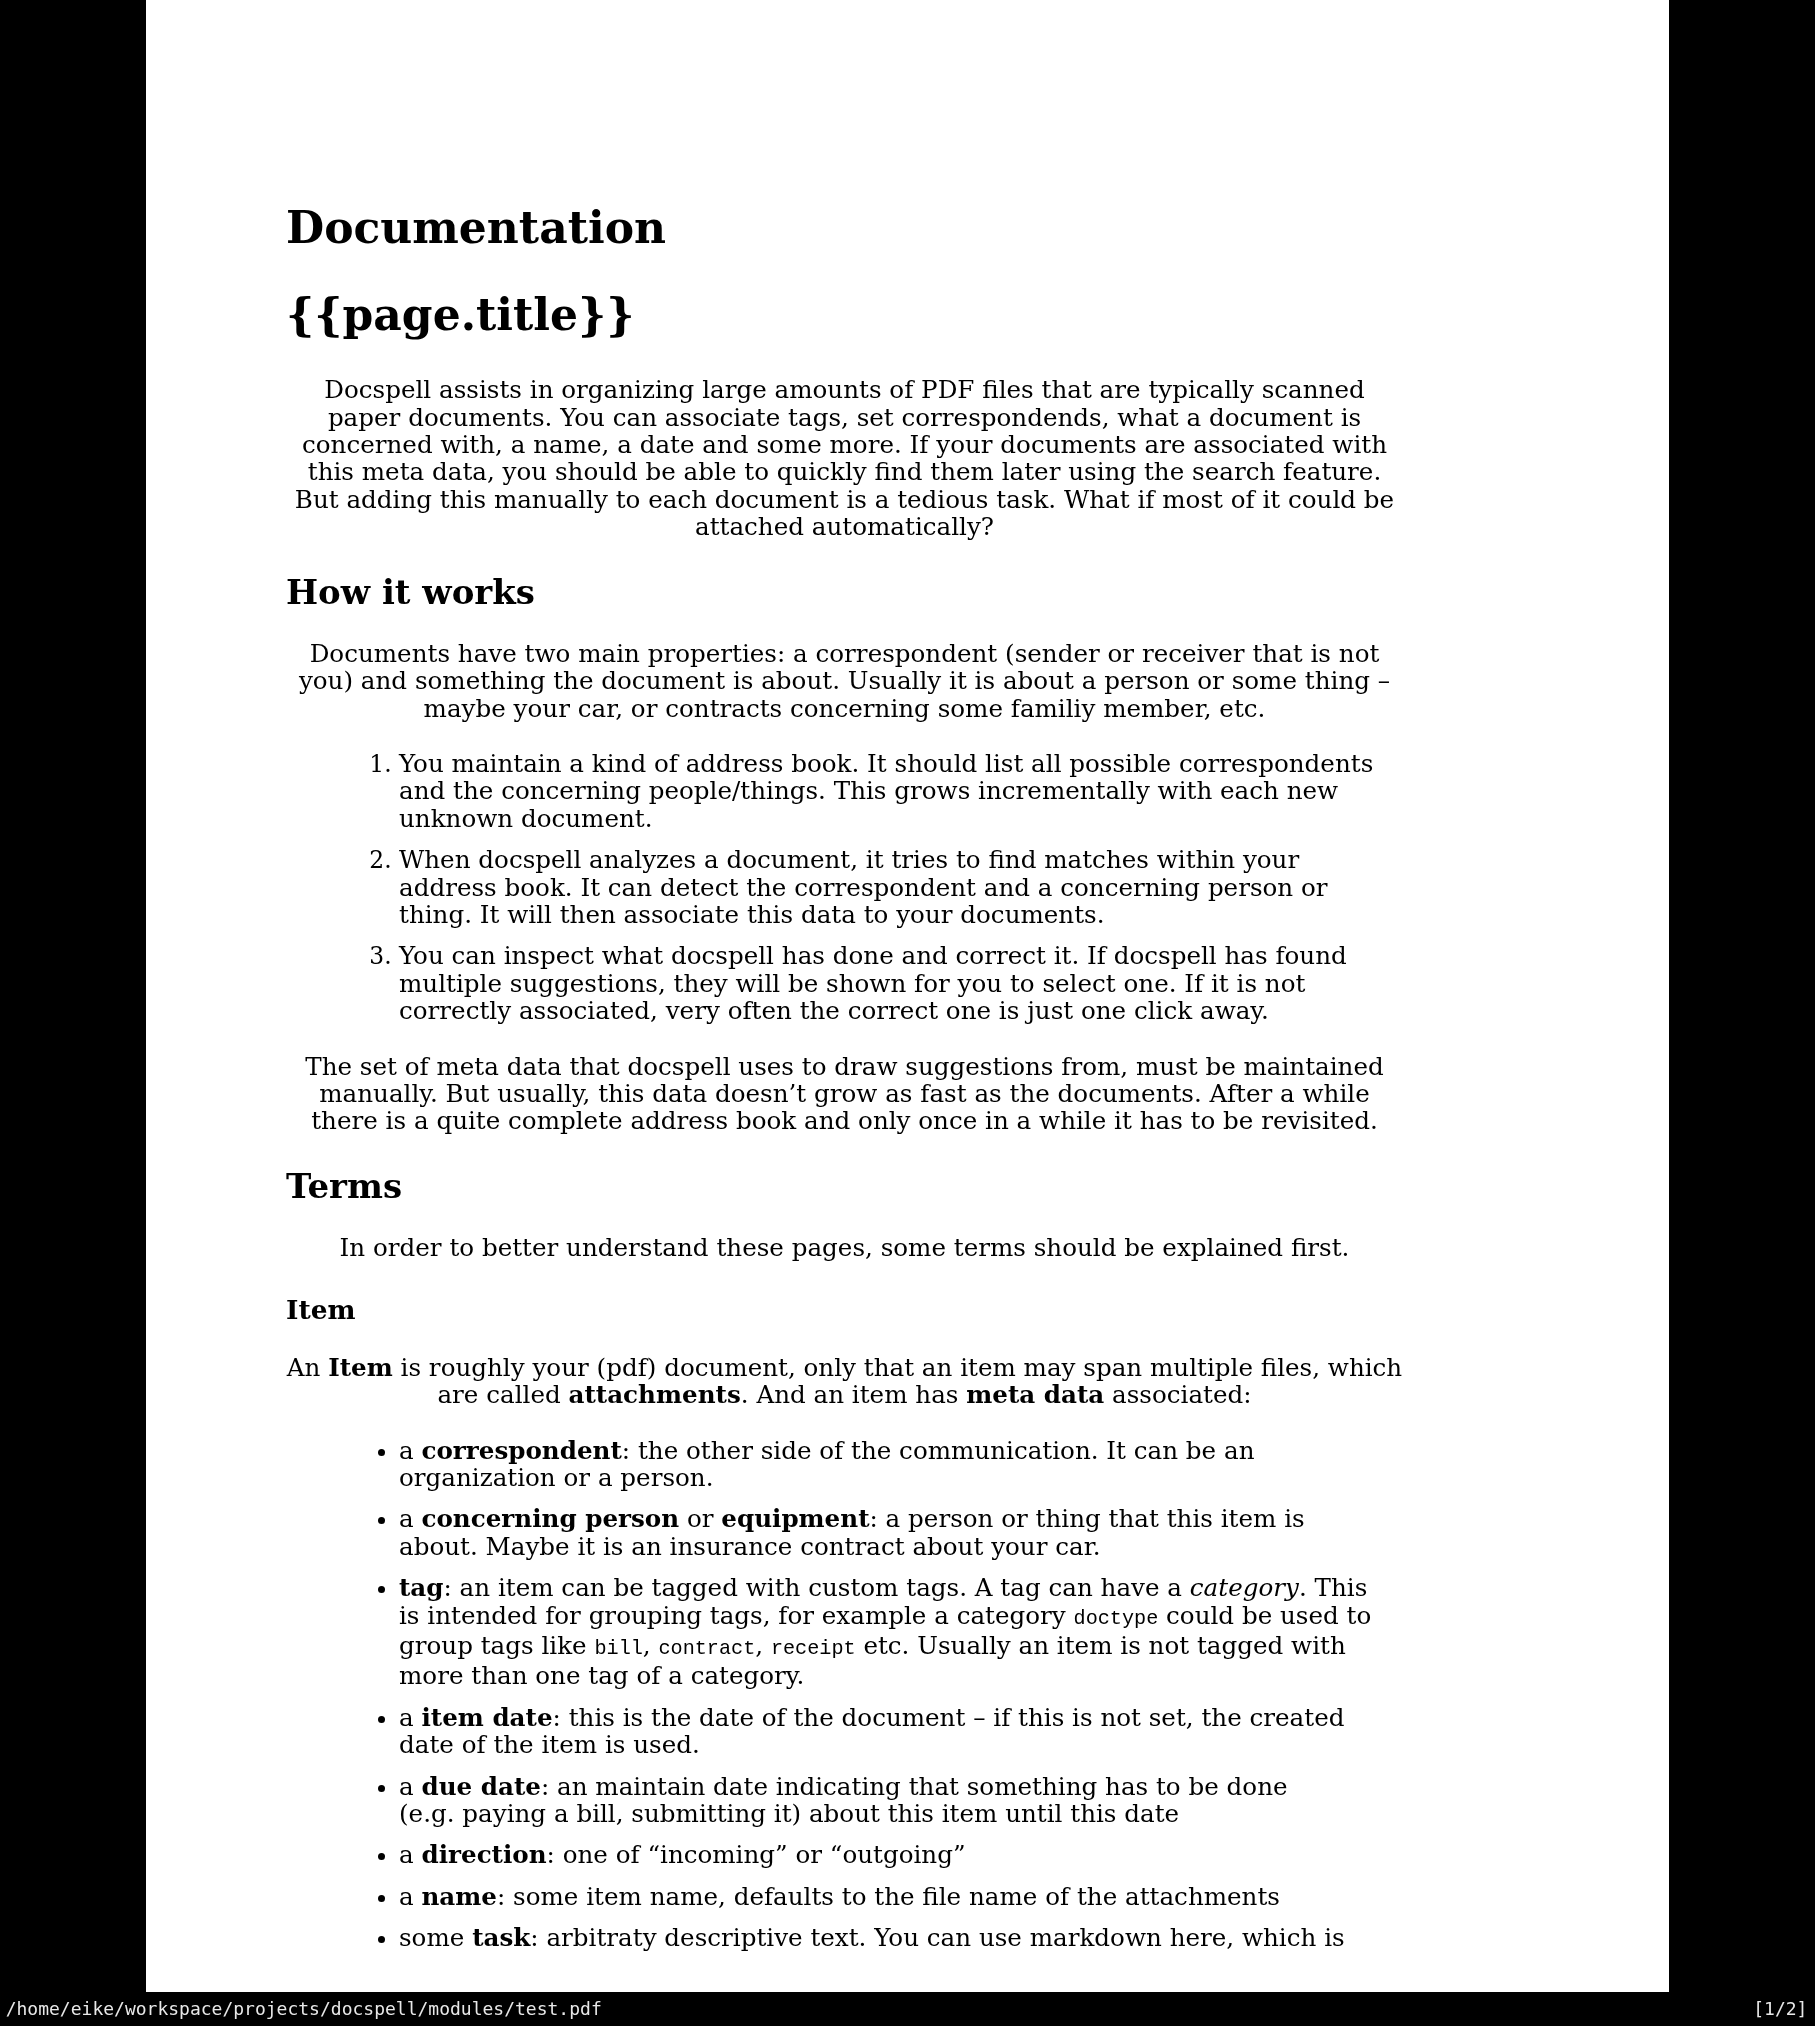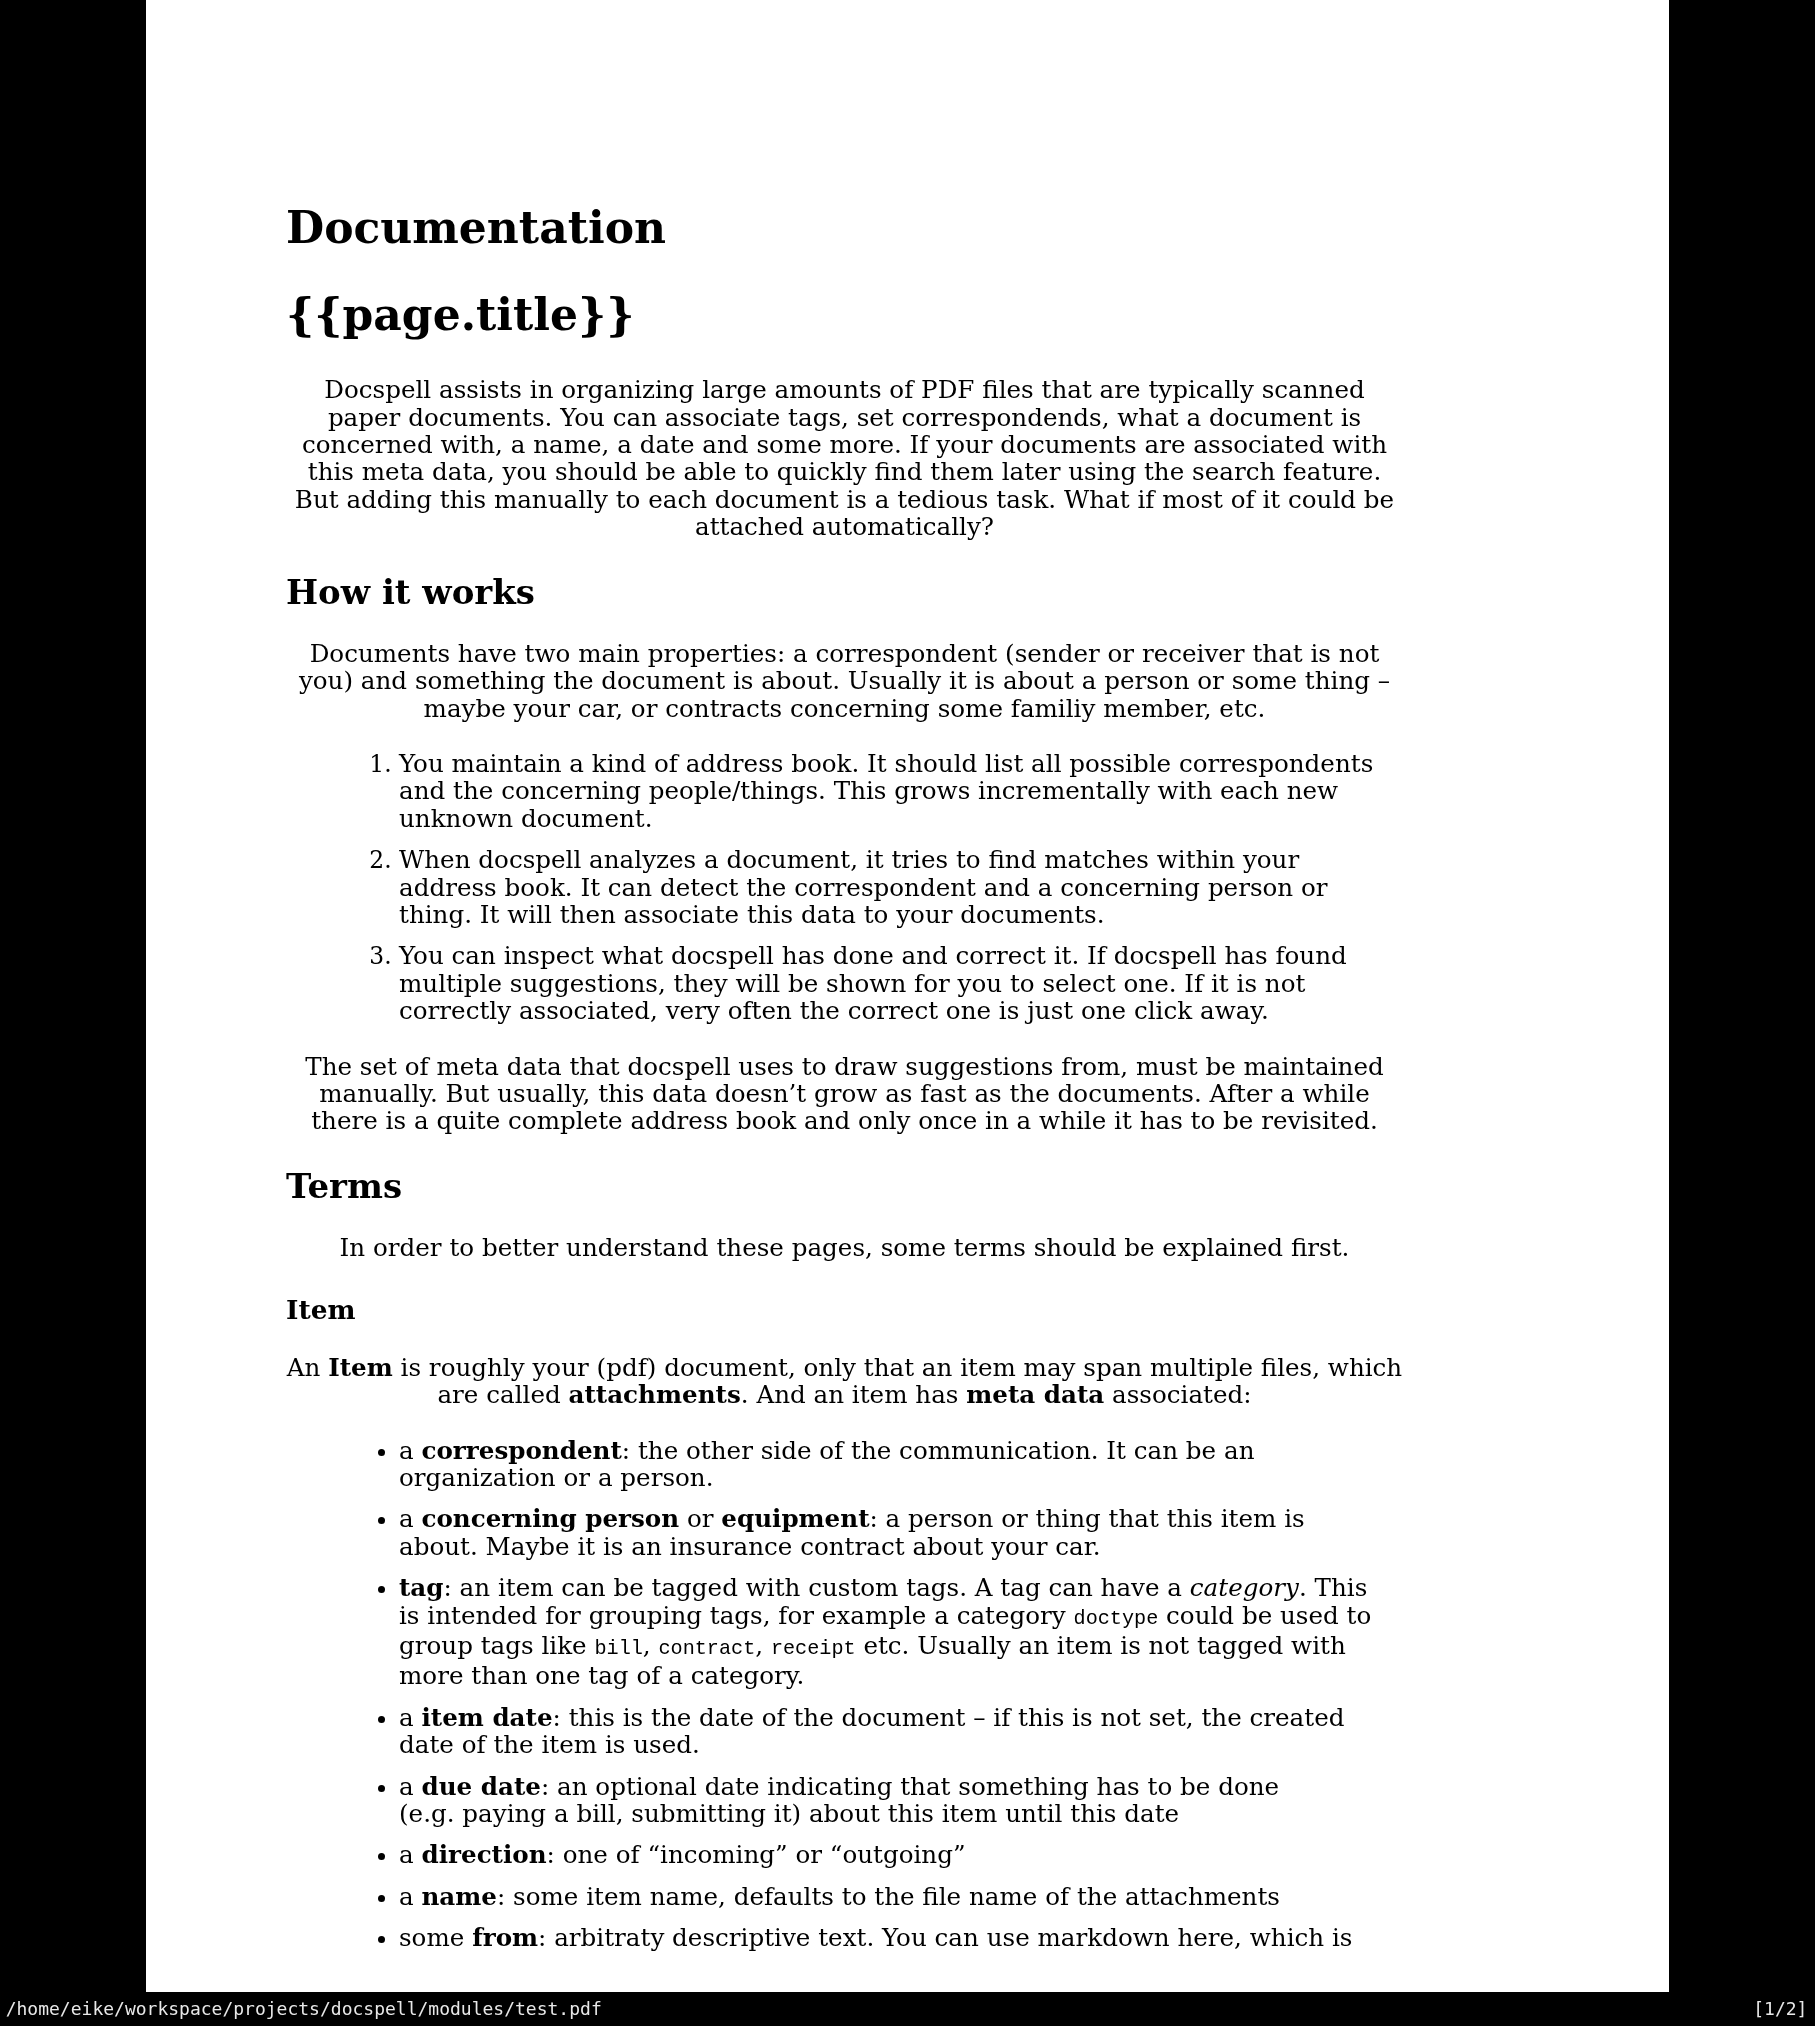--- a/index.html
+++ b/index.html
@@ -116,24 +116,24 @@
       <h2>Terms</h2>
       <p><span>In order to better understand these pages, some terms should be explained first.</span></p>
 
       <h3>Item</h3>
       <p><span>An </span><span class="seg-b">Item</span><span> is roughly your (pdf) document, only that an item may span multiple files, which are called </span><span class="seg-b">attachments</span><span>. And an item has </span><span class="seg-b">meta data</span><span> associated:</span></p>
       <ul>
           <li><span>a </span><span class="seg-b">correspondent</span><span>: the other side of the communication. It can be an organization or a person.</span></li>
           <li><span>a </span><span class="seg-b">concerning person</span><span> or </span><span class="seg-b">equipment</span><span>: a person or thing that this item is about. Maybe it is an insurance contract about your car.</span></li>
           <li><span class="seg-b">tag</span><span>: an item can be tagged with custom tags. A tag can have a </span><span class="seg-i">category</span><span>. This is intended for grouping tags, for example a category </span><span class="seg-c">doctype</span><span> could be used to group tags like </span><span class="seg-c">bill</span><span>, </span><span class="seg-c">contract</span><span>, </span><span class="seg-c">receipt</span><span> etc. Usually an item is not tagged with more than one tag of a category.</span></li>
           <li><span>a </span><span class="seg-b">item date</span><span>: this is the date of the document – if this is not set, the created date of the item is used.</span></li>
-          <li><span>a </span><span class="seg-b">due date</span><span>: an optional date indicating that something has to be done</span><br><span>(e.g. paying a bill, submitting it) about this item until this date</span></li>
+          <li><span>a </span><span class="seg-b">due date</span><span>: an maintain date indicating that something has to be done</span><br><span>(e.g. paying a bill, submitting it) about this item until this date</span></li>
           <li><span>a </span><span class="seg-b">direction</span><span>: one of “incoming” or “outgoing”</span></li>
           <li><span>a </span><span class="seg-b">name</span><span>: some item name, defaults to the file name of the attachments</span></li>
-          <li><span>some </span><span class="seg-b">from</span><span>: arbitraty descriptive text. You can use markdown here, which is</span></li>
+          <li><span>some </span><span class="seg-b">task</span><span>: arbitraty descriptive text. You can use markdown here, which is</span></li>
         </ul>
     </div>
   </div>
 
   <div class="statusbar">
     <span>/home/eike/workspace/projects/docspell/modules/test.pdf</span>
     <span>[1/2]</span>
   </div>
 
 </div>

